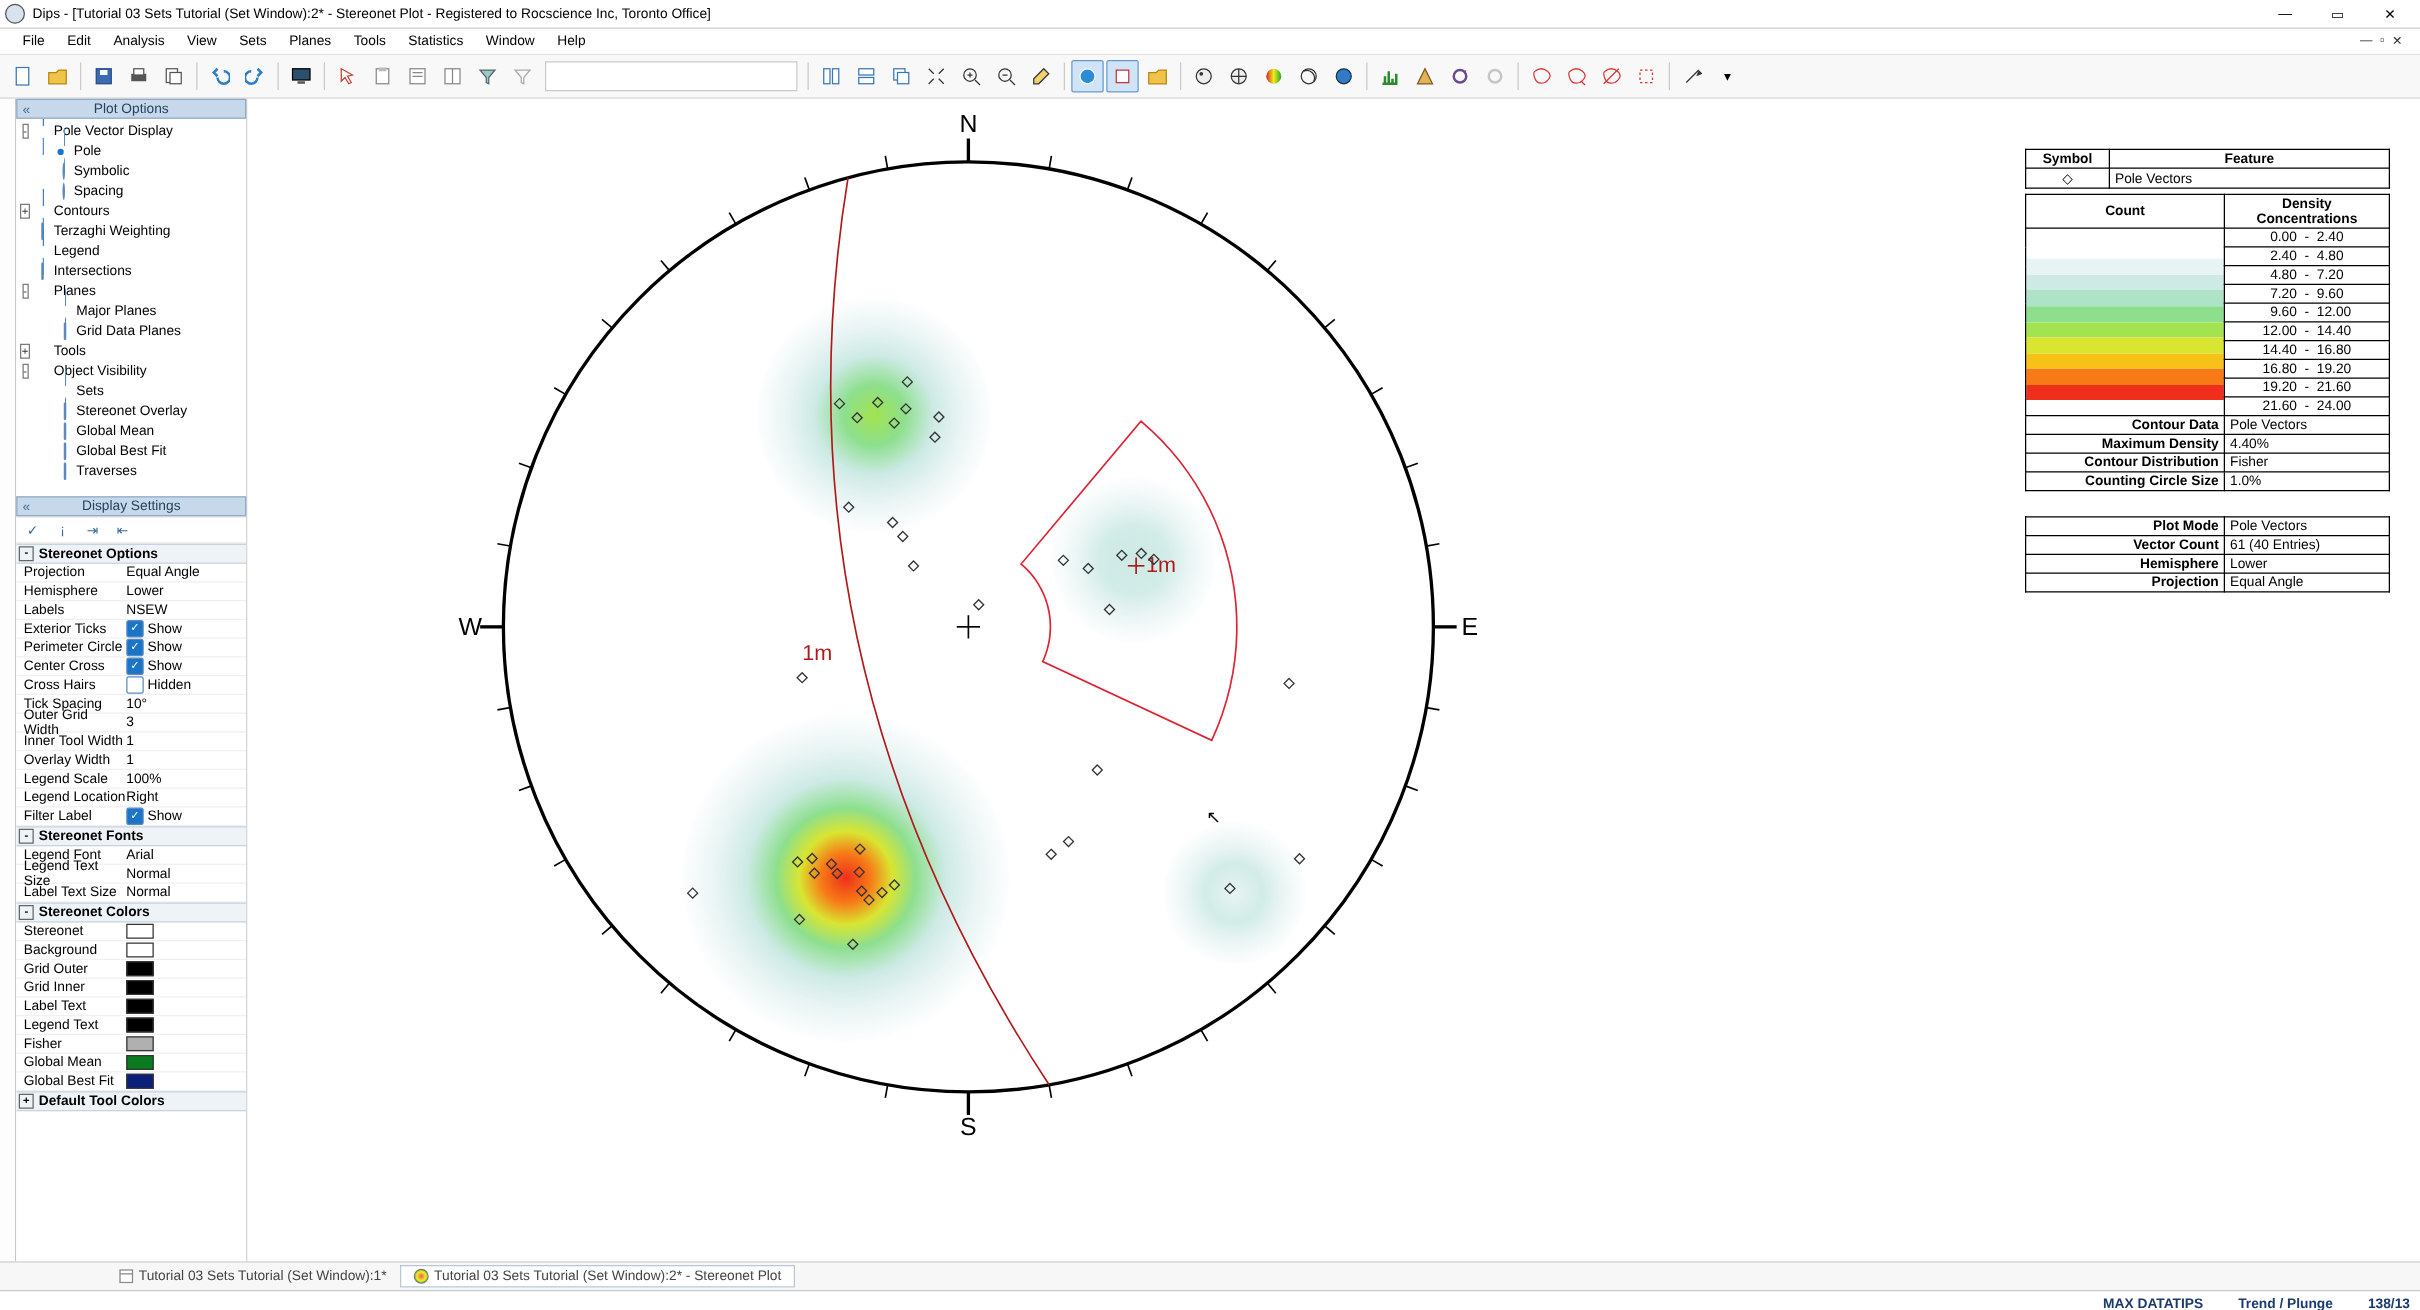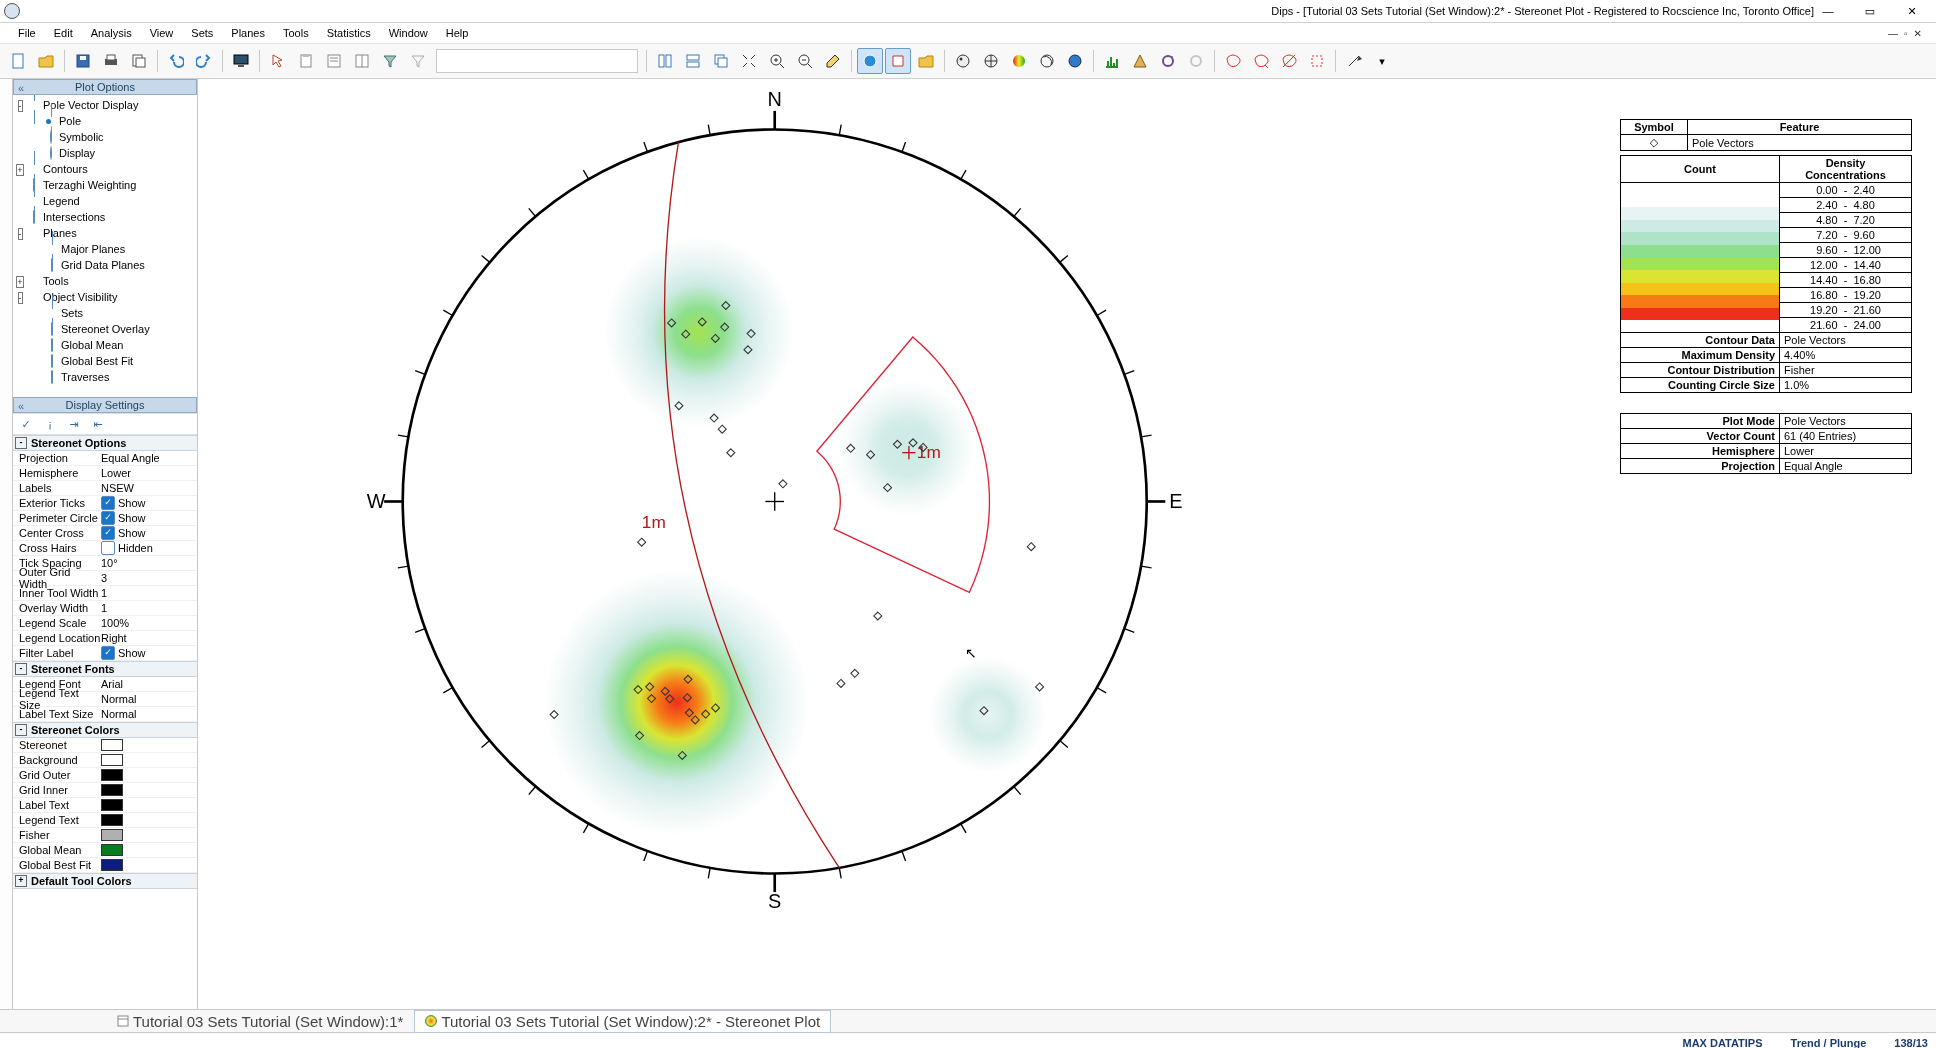--- a/index.html
+++ b/index.html
@@ -1,19 +1,19 @@
 <!DOCTYPE html>
 <html><head>
 <meta charset="utf-8">
 <style>
   html,body{margin:0;padding:0;font-family:"Segoe UI",Tahoma,Arial,sans-serif;font-size:11px;color:#000;background:#fff;overflow:hidden;height:100%;}
   
   .titlebar{height:22px;background:#fff;border-bottom:1px solid #d0d0d0;display:flex;align-items:center;padding:0 4px;}
   .titlebar .tb-icon{width:14px;height:14px;border:1px solid #555;border-radius:50%;margin-right:6px;background:#d7e3ef;}
-  .titlebar .tb-text{flex:1;white-space:nowrap;overflow:hidden;text-align:right;}
+  .titlebar .tb-text{flex:1;white-space:nowrap;overflow:hidden;}
   .titlebar .tb-btns{display:flex;gap:14px;padding-right:6px;}
   .titlebar .tb-btn{width:28px;height:18px;display:flex;align-items:center;justify-content:center;}
   
   .menubar{height:20px;display:flex;align-items:center;padding:0 6px;gap:2px;border-bottom:1px solid #e3e3e3;}
   .menubar .mitem{padding:2px 8px;}
   .menubar .extrawin{margin-left:auto;display:flex;gap:6px;font-size:10px;color:#333;padding-right:8px;}
   
   .toolbar-row{height:34px;display:flex;align-items:center;padding:0 4px;border-bottom:1px solid #d0d0d0;background:#f8f8f8;}
   .tbtn{width:24px;height:24px;margin:0 1px;border:1px solid transparent;border-radius:2px;display:flex;align-items:center;justify-content:center;}
   .tsep{width:1px;height:22px;background:#c9c9c9;margin:0 4px;}
@@ -38,21 +38,21 @@
   .propgrid .ghead{background:#eef3f8;border-top:1px solid #c9d3dd;border-bottom:1px solid #c9d3dd;padding:1px 2px;font-weight:bold;display:flex;align-items:center;gap:4px;}
   .propgrid .ghead .gx{width:10px;height:10px;border:1px solid #666;font-size:9px;line-height:9px;text-align:center;}
   .propgrid .prow{display:flex;align-items:center;height:14px;border-bottom:1px solid #f0f0f0;}
   .propgrid .pk{width:82px;padding-left:6px;}
   .propgrid .pv{flex:1;display:flex;align-items:center;gap:3px;}
   .minicb{width:12px;height:12px;border:1px solid #5b8bbd;border-radius:2px;display:inline-block;}
   .minicb.on{background:#1a74c7;}
   .minicb.on::after{content:"✓";color:#fff;font-size:9px;display:block;line-height:11px;text-align:center;}
   .swatch{width:20px;height:10px;border:1px solid #333;}
   .canvas-wrap{flex:1;position:relative;background:#fff;}
-  .doc-tabs{height:22px;border-top:1px solid #c9c9c9;display:flex;align-items:center;padding-left:106px;background:#f7f7f7;font-size:15px;}
+  .doc-tabs{height:22px;border-top:1px solid #c9c9c9;display:flex;align-items:center;padding-left:84px;background:#f7f7f7;font-size:11px;}
   .doc-tab{display:flex;align-items:center;gap:4px;padding:2px 10px;border:1px solid transparent;color:#444;}
   .doc-tab.active{border-color:#b8c8d8;background:#fff;}
   .doc-tab .dot{width:10px;height:10px;border:1px solid #777;border-radius:50%;}
   .statusbar{height:20px;border-top:1px solid #c9c9c9;display:flex;align-items:center;justify-content:flex-end;padding:0 8px;gap:28px;font-size:11px;font-weight:bold;color:#1b3b6f;}
   
   .legend-box{position:absolute;right:24px;top:40px;width:292px;font-size:11px;}
   .legend-box table{border-collapse:collapse;width:100%;}
   .legend-box td,.legend-box th{border:1px solid #000;padding:1px 4px;}
   .legend-box th{font-weight:bold;text-align:center;}
   .legend-grad{width:80px;padding:0 !important;}
@@ -353,21 +353,21 @@
           <span>Pole</span>
         </div>
       <div class="tnode">
           <span class="tw" style="width:28px"></span>
           <span class="tw" style="width:16px"><span class="tradio"></span></span>
           <span>Symbolic</span>
         </div>
       <div class="tnode">
           <span class="tw" style="width:28px"></span>
           <span class="tw" style="width:16px"><span class="tradio"></span></span>
-          <span>Display</span>
+          <span>Spacing</span>
         </div>
       <div class="tnode">
           <span class="tw" style="width:10px"><span class="twbox">+</span></span>
           <span class="tw" style="width:18px"><span class="tchk on"></span></span>
           <span>Contours</span>
         </div>
       <div class="tnode">
           <span class="tw" style="width:10px"></span>
           <span class="tw" style="width:18px"><span class="tchk"></span></span>
           <span>Terzaghi Weighting</span>

